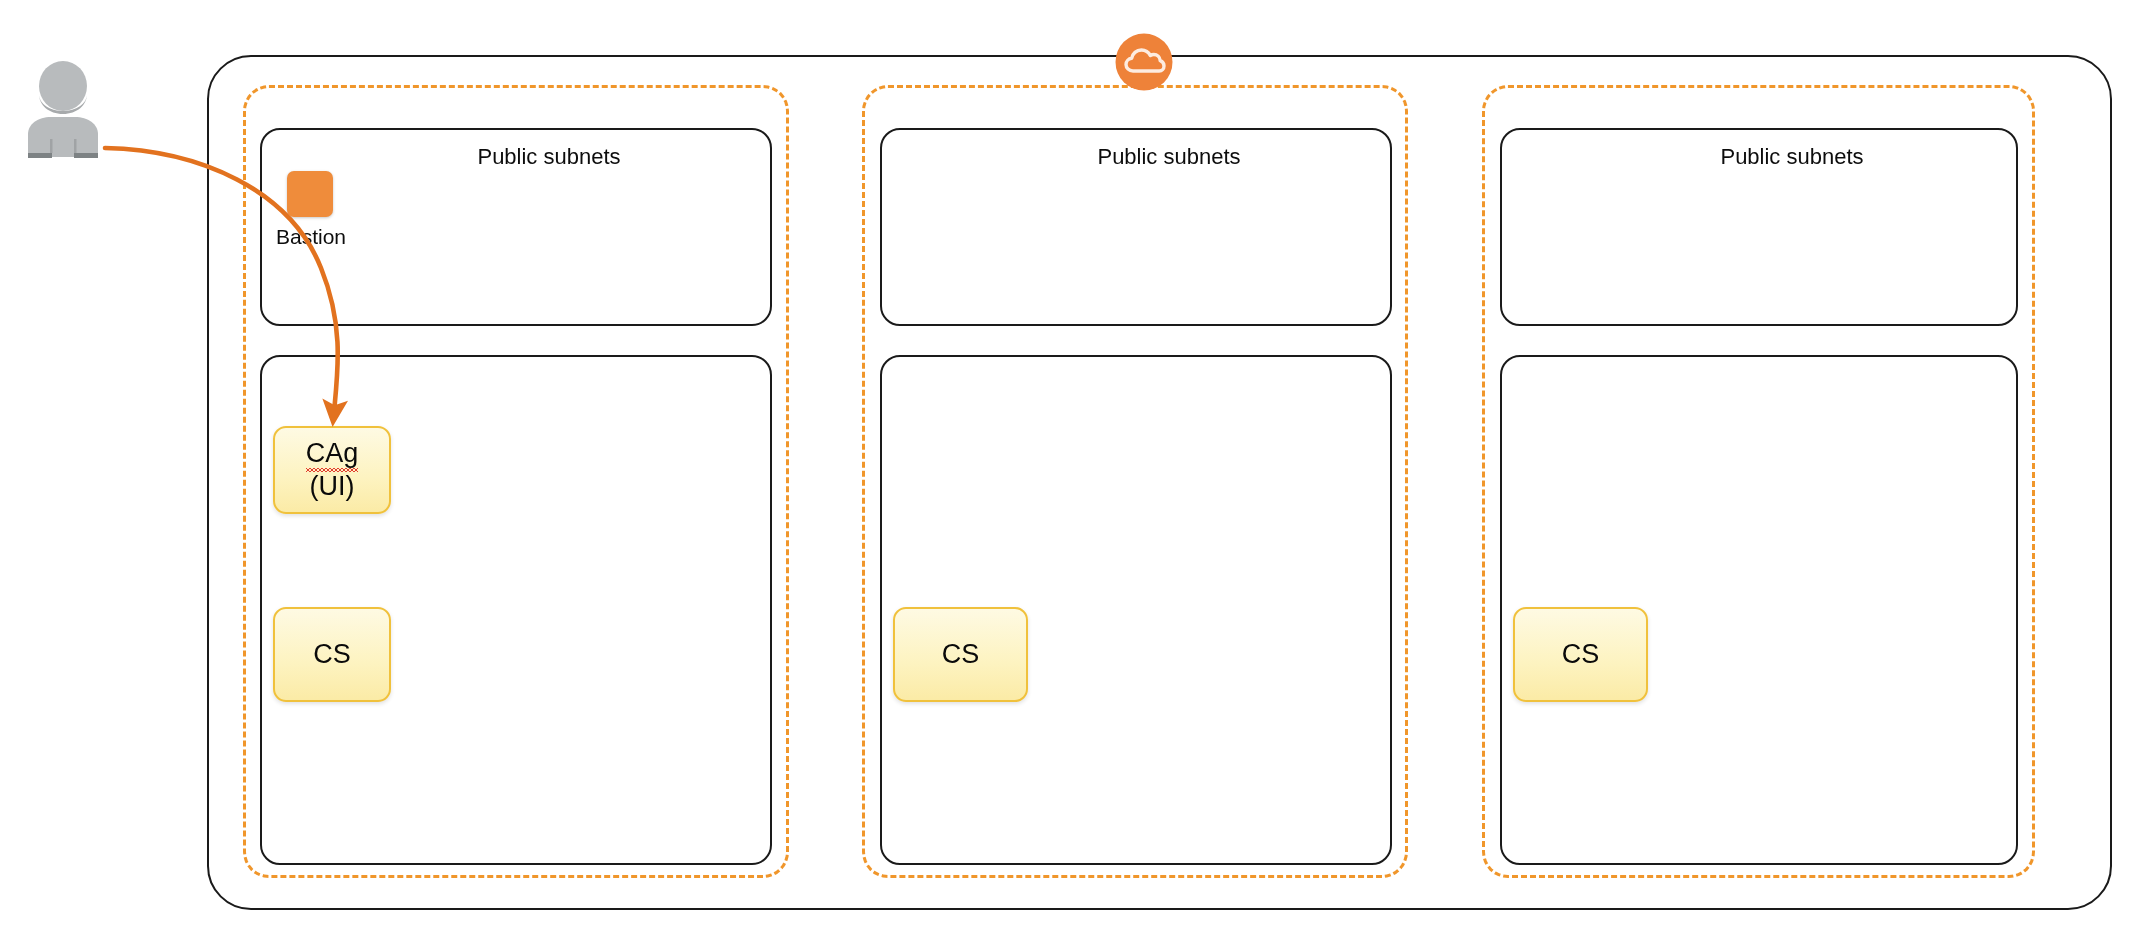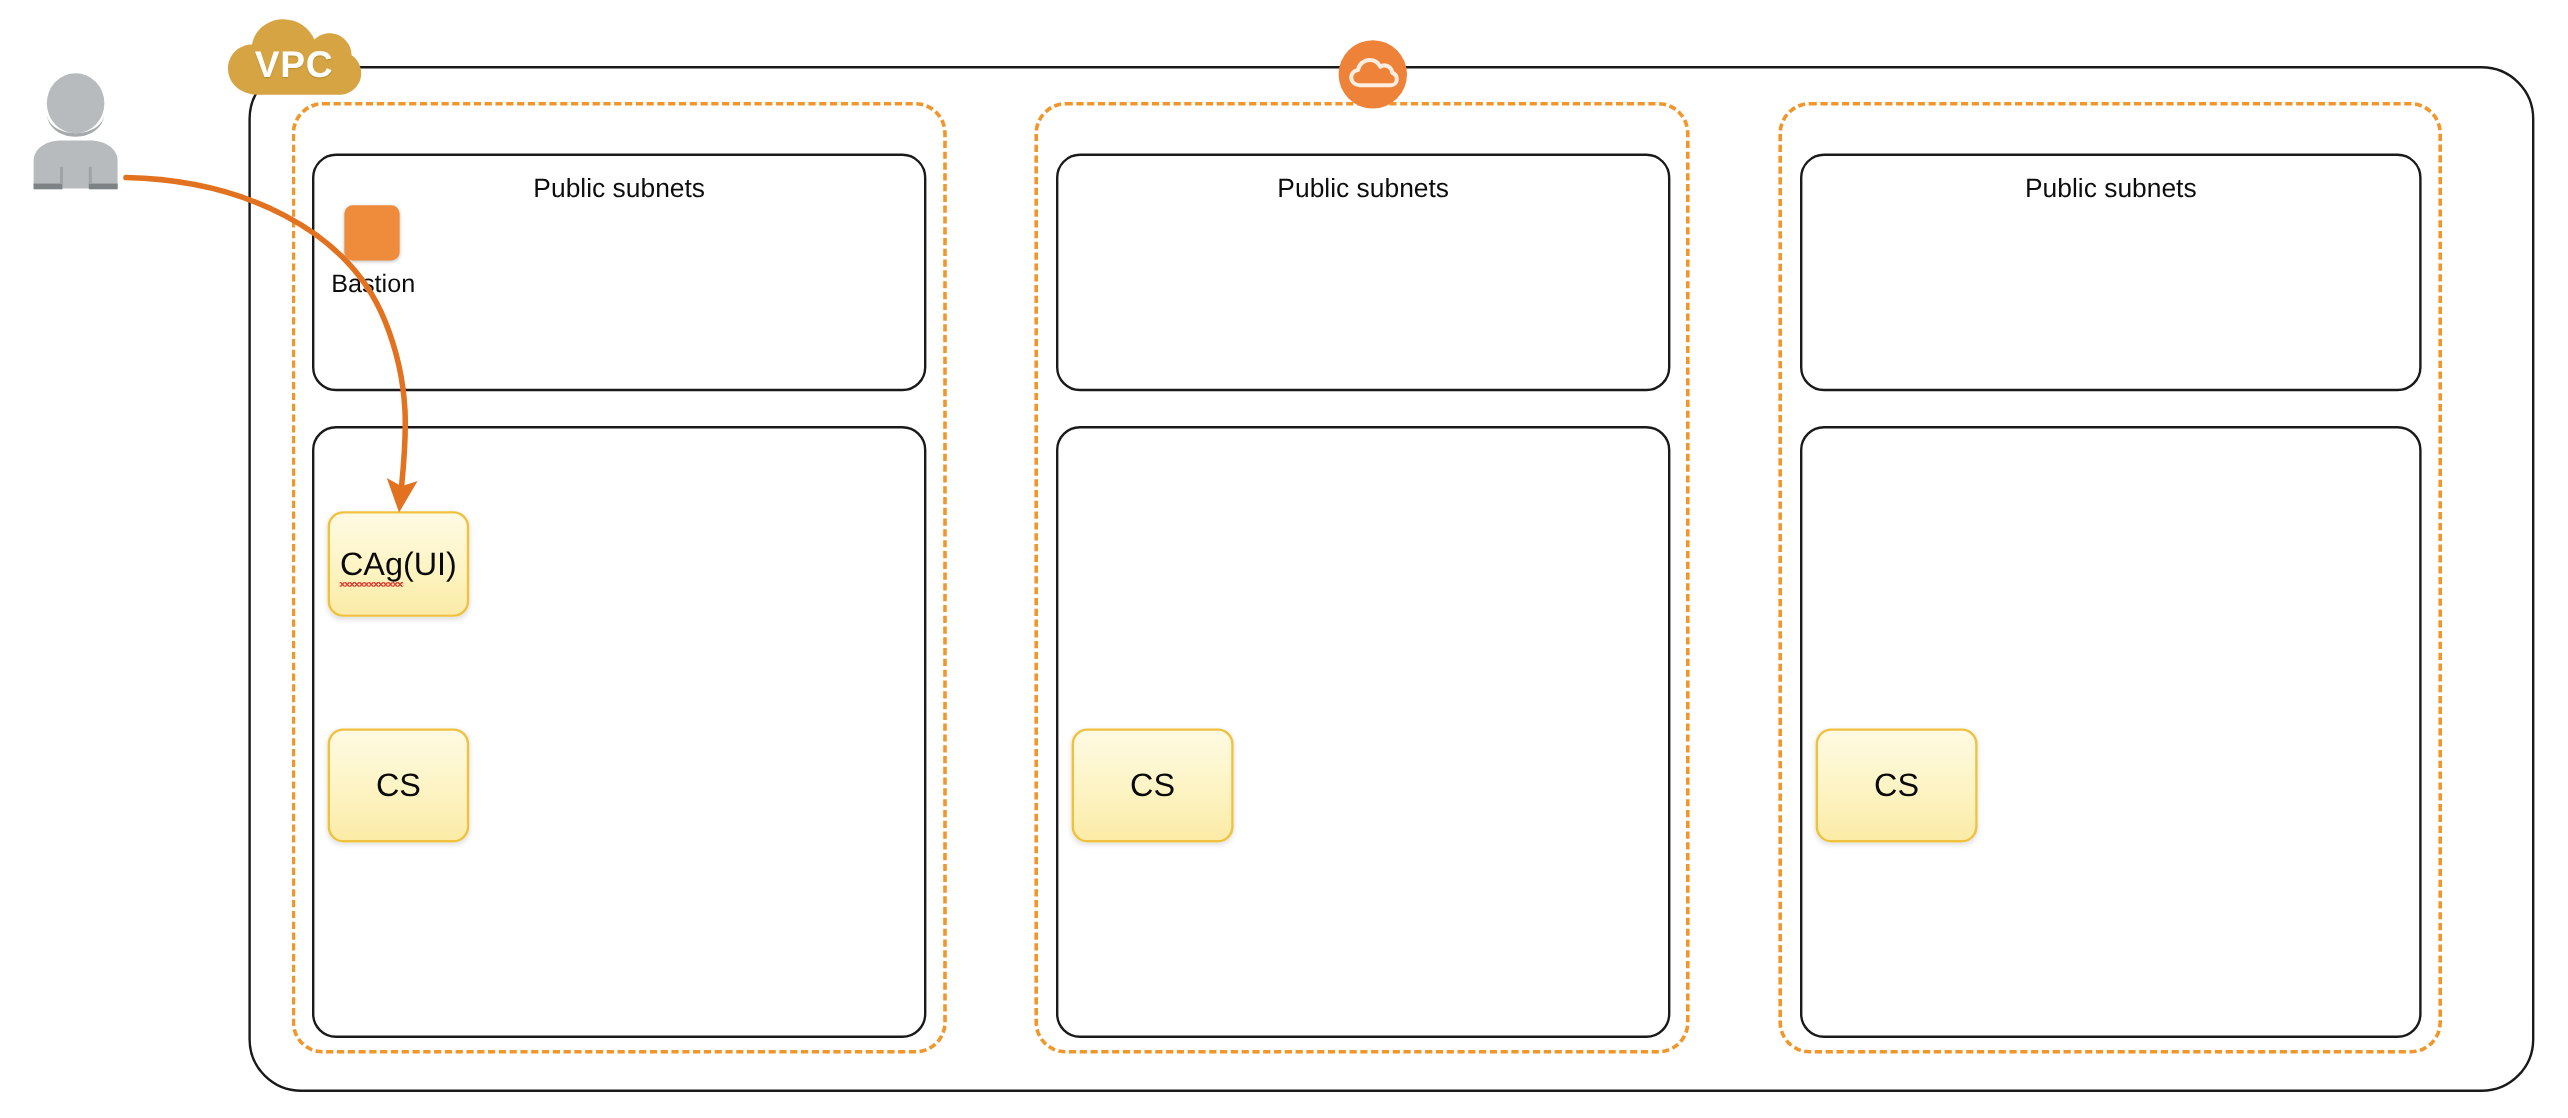--- a/index.html
+++ b/index.html
@@ -85,20 +85,21 @@
   }
   .subnet-label {
     position: absolute;
     left: 0;
     top: 14px;
     width: 100%;
     text-align: center;
     font-size: 22px;
     color: #0d0d0d;
     font-family: "Liberation Sans", sans-serif;
+    padding-left: 33px;
   }
   
   #subnet-public-1 { left: 260px;  top: 128px; width: 512px; height: 198px; }
   #subnet-public-2 { left: 880px;  top: 128px; width: 512px; height: 198px; }
   #subnet-public-3 { left: 1500px; top: 128px; width: 518px; height: 198px; }
   
   #subnet-private-1 { left: 260px;  top: 355px; width: 512px; height: 510px; }
   #subnet-private-2 { left: 880px;  top: 355px; width: 512px; height: 510px; }
   #subnet-private-3 { left: 1500px; top: 355px; width: 518px; height: 510px; }
 
@@ -144,21 +145,21 @@
   
   .node-box {
     border: 2px solid #f0c13c;
     border-radius: 13px;
     box-sizing: border-box;
     background: linear-gradient(180deg, #fefae3 0%, #fdf3c0 60%, #fbeba6 100%);
     box-shadow: 0 2px 4px rgba(0,0,0,.12);
     display: flex;
     align-items: center;
     justify-content: center;
-    flex-direction: row;
+    flex-direction: column;
     font-size: 27px;
     color: #0a0a0a;
     line-height: 33px;
     text-align: center;
   }
   #node-cag  { left: 273px;  top: 426px; width: 118px; height: 88px; }
   #node-cs-1 { left: 273px;  top: 607px; width: 118px; height: 95px; }
   #node-cs-2 { left: 893px;  top: 607px; width: 135px; height: 95px; }
   #node-cs-3 { left: 1513px; top: 607px; width: 135px; height: 95px; }
 
@@ -232,30 +233,20 @@
   </div>
 
   <div class="abs node-box" id="node-cs-2">
     <div>CS</div>
   </div>
 
   <div class="abs node-box" id="node-cs-3">
     <div>CS</div>
   </div>
 
-  <div class="abs" id="vpc-cloud">
-    <svg width="118" height="72" viewBox="0 0 118 72" aria-hidden="true">
-      <g>
-        <path d="M30 66 C14 66 4 56 4 44 C4 33 13 24 24 24 C26 12 37 3 50 3
-                 C62 3 72 10 76 20 C80 16 86 14 91 15 C100 16 107 24 107 33
-                 C112 36 115 42 115 48 C115 58 107 66 96 66 Z" fill="#d6a442"></path>
-      </g>
-    </svg>
-    <div class="cloud-label">VPC</div>
-  </div>
 
   <div class="abs" id="aws-cloud-badge">
     <svg width="58" height="58" viewBox="0 0 58 58" aria-hidden="true">
       <circle cx="29" cy="29" r="28.5" fill="#ee8239"></circle>
       <path d="M18 38 C14 38 11 35 11 31.5 C11 28.3 13.5 25.6 16.7 25.3
                C17.4 20.6 21.5 17 26.4 17 C30.3 17 33.7 19.3 35.3 22.6
                C36.3 21.9 37.5 21.5 38.8 21.5 C42.2 21.5 45 24.2 45.2 27.6
                C47.4 28.4 49 30.5 49 33 C49 35.8 46.9 38 44.2 38 Z" fill="none" stroke="#fdece0" stroke-width="3.4" stroke-linejoin="round"></path>
     </svg>
   </div>

